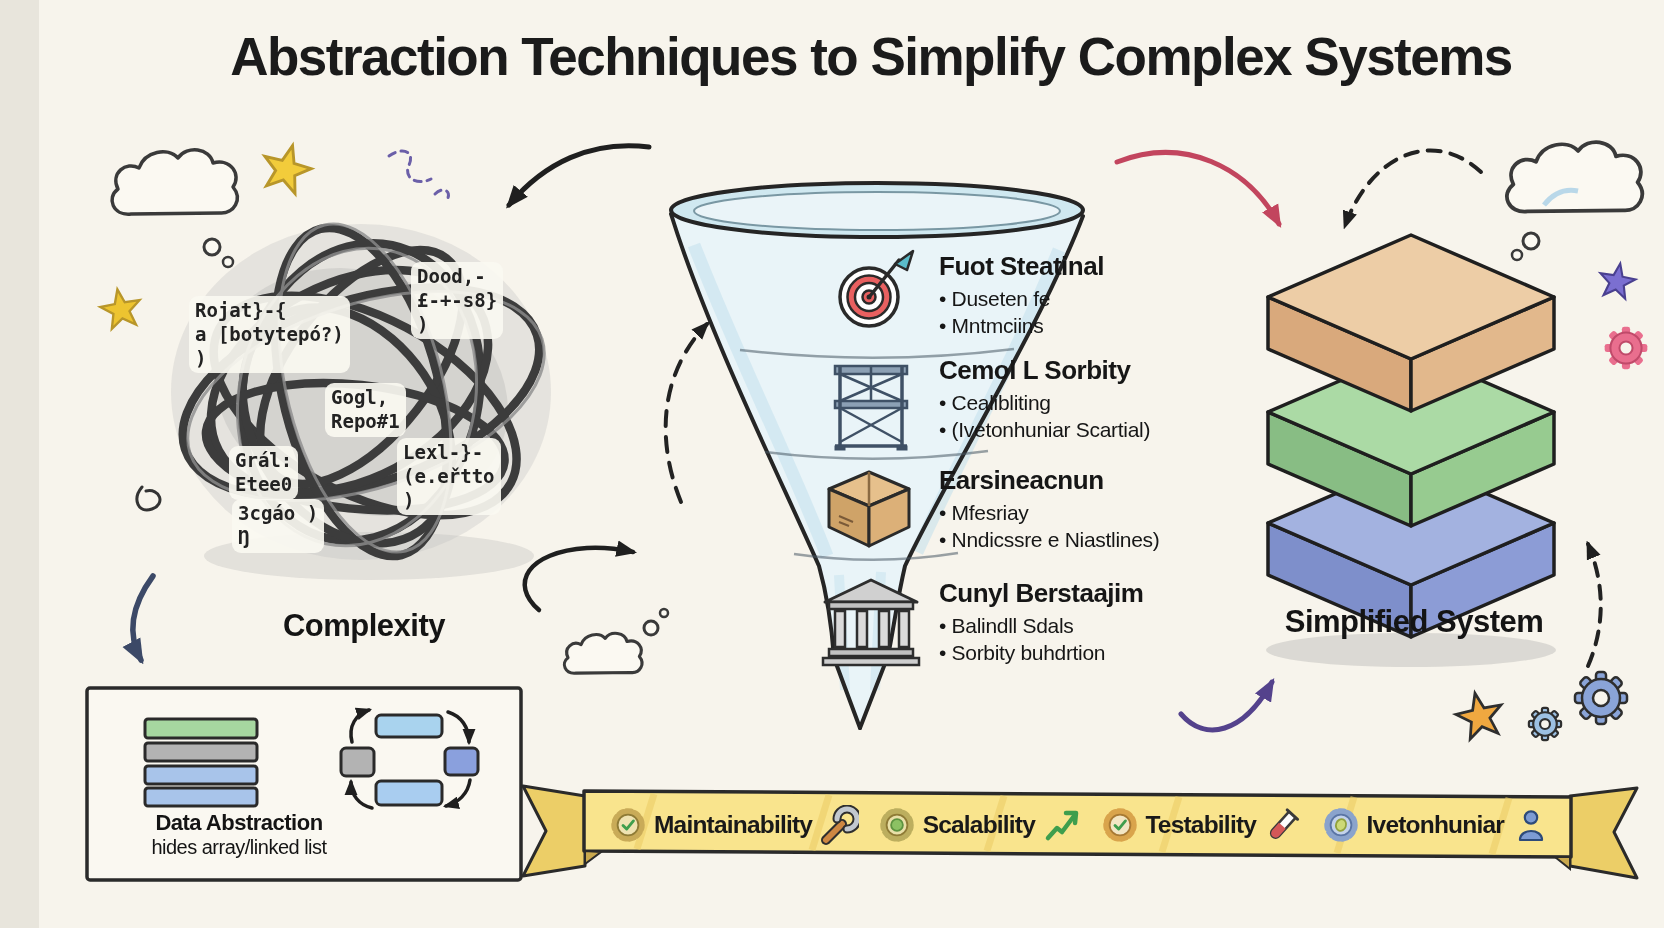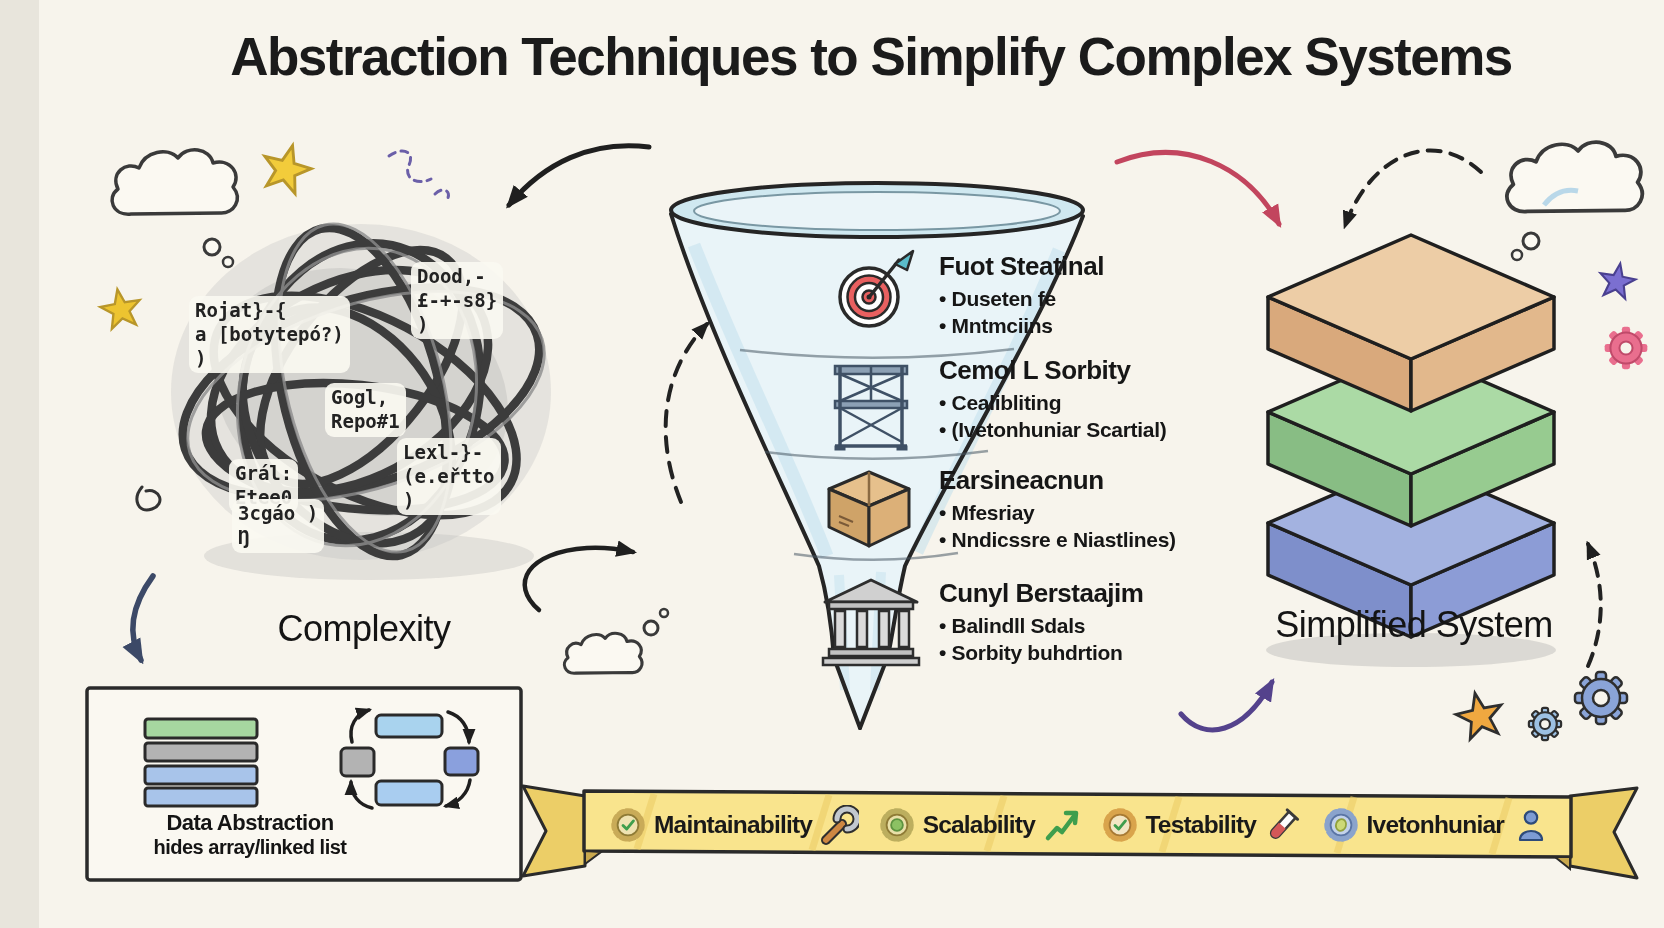--- a/index.html
+++ b/index.html
@@ -14,34 +14,34 @@
   }
   .snippet{
     position:absolute;font-family:"DejaVu Sans Mono",monospace;
     font-size:19px;font-weight:bold;color:#222;line-height:1.25;
     white-space:pre-line;background:rgba(250,248,241,0.92);
     padding:3px 6px;border-radius:9px;
   }
   .s0{left:150px;top:296px;}
   .s1{left:372px;top:262px;}
   .s2{left:286px;top:383px;}
-  .s3{left:190px;top:459px;text-align:center;}
+  .s3{left:190px;top:446px;text-align:center;}
   .s4{left:193px;top:499px;}
   .s5{left:358px;top:438px;}
-  .label-big{position:absolute;font-size:36px;font-weight:normal;color:#141414;text-align:center;letter-spacing:-0.5px;}
+  .label-big{position:absolute;font-size:31px;font-weight:bold;color:#141414;text-align:center;letter-spacing:-0.5px;}
   .lbl-complexity{left:210px;top:608px;width:230px;}
   .lbl-simplified{left:1200px;top:604px;width:350px;}
   .stage{position:absolute;left:900px;width:310px;color:#161616;}
   .stage-title{font-size:26px;font-weight:bold;margin-bottom:3px;letter-spacing:-0.5px;}
-  .stage-bullet{font-size:21px;font-weight:bold;line-height:1.3;letter-spacing:-0.3px;}
+  .stage-bullet{font-size:21px;font-weight:normal;line-height:1.3;letter-spacing:-0.3px;}
   .st0{top:251px;} .st1{top:355px;} .st2{top:465px;} .st3{top:578px;}
   .box-label{position:absolute;text-align:center;color:#141414;}
   .bl-line1{font-size:22px;font-weight:bold;letter-spacing:-0.5px;}
-  .bl-line2{font-size:20px;font-weight:bold;letter-spacing:-0.5px;}
-  .bl-data{left:55px;top:810px;width:232px;padding-left:40px;}
+  .bl-line2{font-size:20px;font-weight:normal;letter-spacing:-0.5px;}
+  .bl-data{left:44px;top:810px;width:232px;padding-left:40px;}
   .bl-control{left:256px;top:810px;width:232px;}
   .banner-row{
     position:absolute;left:560px;top:796px;width:962px;height:58px;
     display:flex;align-items:center;justify-content:space-between;
     padding:0 10px;box-sizing:border-box;
   }
   .benefit{display:flex;align-items:center;gap:7px;}
   .benefit-label{font-size:24.5px;font-weight:bold;color:#191919;letter-spacing:-0.8px;white-space:nowrap;}
 </style>
 </head>

